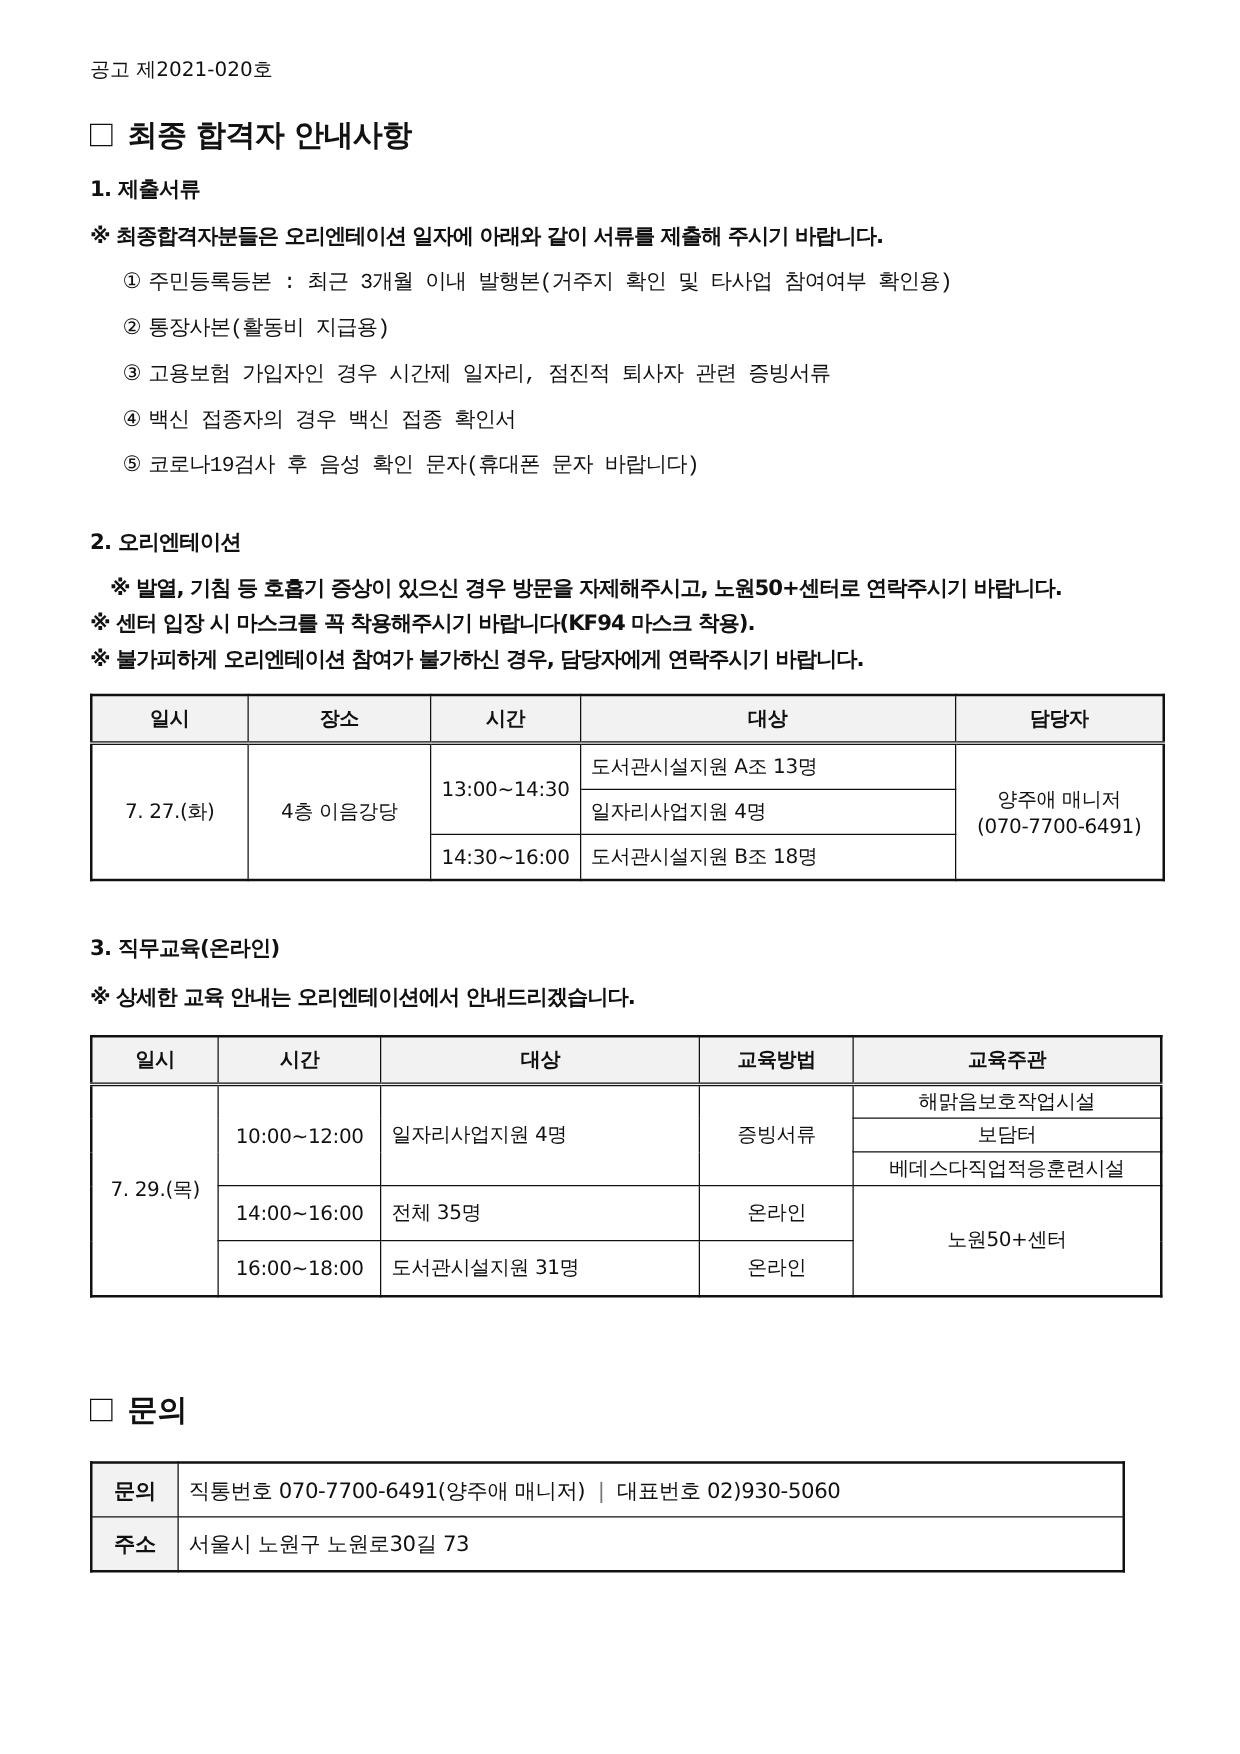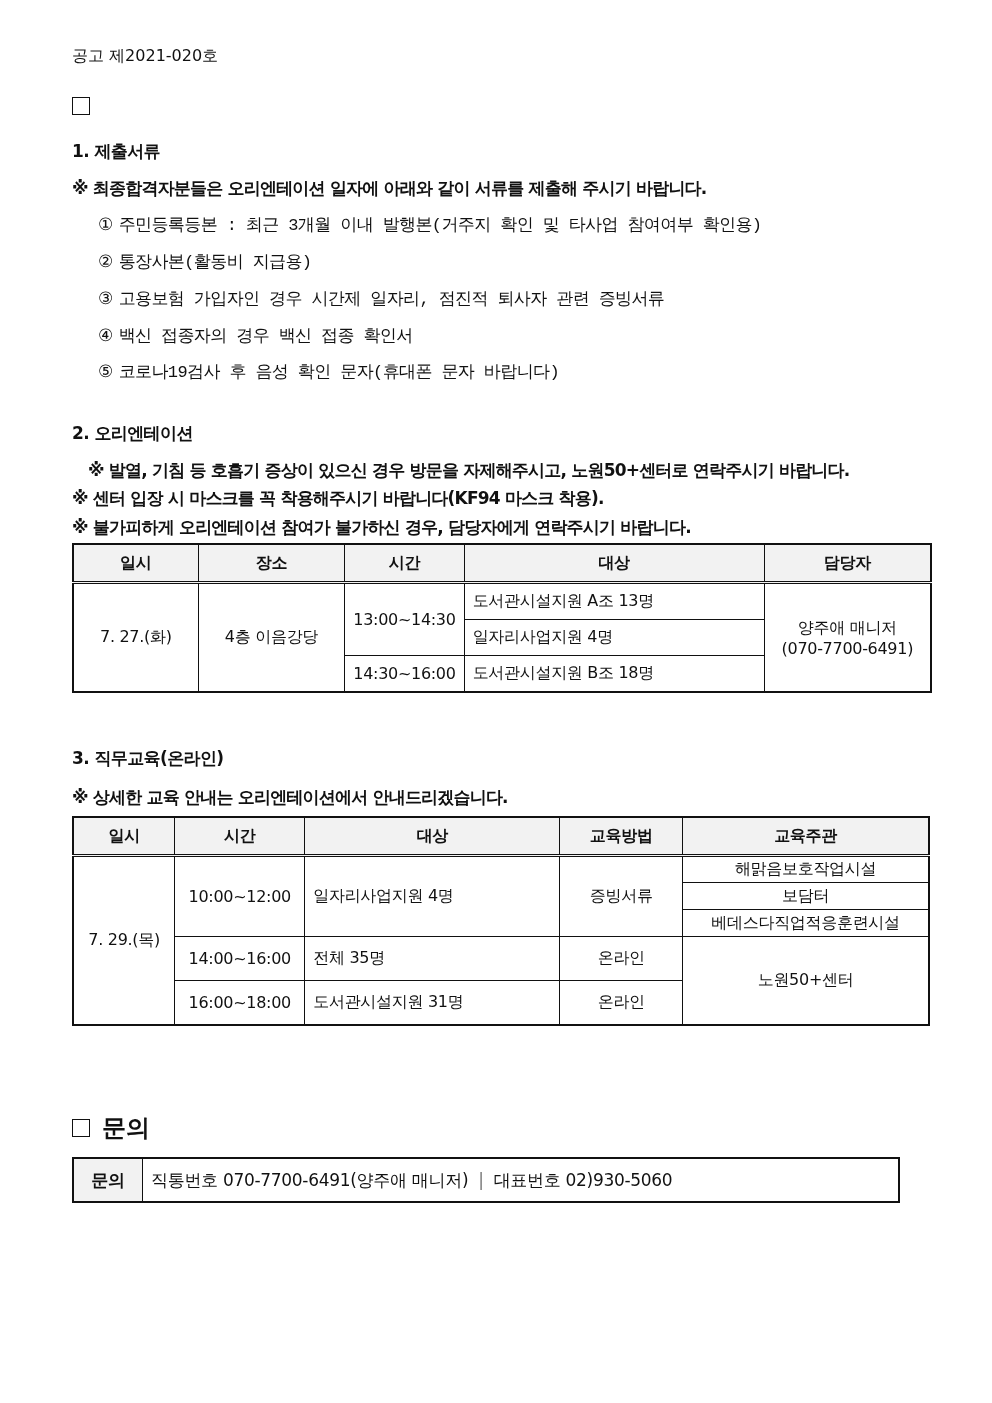--- a/index.html
+++ b/index.html
@@ -12,21 +12,21 @@
   .h-main { left: 72px; top: 92px; font-size: 24px; font-weight: bold; letter-spacing: -0.5px; }
   .h-main .box, .h-inq .box {
     display: inline-block; width: 18px; height: 18px; border: 1.5px solid #111;
     vertical-align: -1px; margin-right: 12px; box-sizing: border-box;
   }
   .sec { font-size: 17px; font-weight: bold; letter-spacing: -0.6px; }
   .note { font-size: 17px; font-weight: bold; letter-spacing: -0.8px; }
   .item { font-size: 17px; letter-spacing: -0.6px; font-family: Liberation Mono, monospace; }
   .item .num { margin-right: 6px; }
 
-  table { border-collapse: collapse; position: absolute; font-size: 16px; letter-spacing: -0.3px; }
+  table { border-collapse: collapse; position: absolute; font-size: 16px; letter-spacing: -0.3px; margin-top: 12px; }
   td, th { border: 1px solid #111; padding: 0 8px; font-weight: normal; }
   th { background: #f2f2f2; font-weight: bold; height: 36px; }
   thead tr th { border-bottom: 3px double #111; }
   .c { text-align: center; }
   .l { text-align: left; }
 
   #t1 { left: 72px; top: 543px; width: 860px; }
   #t1 td { height: 35px; }
   #t2 { left: 72px; top: 816px; width: 858px; }
   #t3 { left: 72px; top: 1157px; width: 828px; }
@@ -34,21 +34,21 @@
   #t3 td.lab { background: #f2f2f2; font-weight: bold; text-align: center; width: 52px; }
   .h-inq { left: 72px; top: 1112px; font-size: 24px; font-weight: bold; }
   .sep { color: #777; margin: 0 10px; }
 </style>
 </head>
 <body>
 
 <div class="abs notice-no">공고 제2021-020호</div>
 
 <div class="abs h-main">
-  <span class="box"></span>
+  <span class="box"></span><span>최종 합격자 안내사항</span>
 </div>
 
 <div class="abs sec" style="left:72px;top:140px;">1. 제출서류</div>
 <div class="abs note" style="left:72px;top:177px;">※ 최종합격자분들은 오리엔테이션 일자에 아래와 같이 서류를 제출해 주시기 바랍니다.</div>
 <div class="abs item" style="left:98px;top:213px;"><span class="num">①</span><span>주민등록등본 : 최근 3개월 이내 발행본(거주지 확인 및 타사업 참여여부 확인용)</span></div>
 <div class="abs item" style="left:98px;top:250px;text-align:center;"><span class="num">②</span><span>통장사본(활동비 지급용)</span></div>
 <div class="abs item" style="left:98px;top:287px;"><span class="num">③</span><span>고용보험 가입자인 경우 시간제 일자리, 점진적 퇴사자 관련 증빙서류</span></div>
 <div class="abs item" style="left:98px;top:324px;"><span class="num">④</span><span>백신 접종자의 경우 백신 접종 확인서</span></div>
 <div class="abs item" style="left:98px;top:360px;"><span class="num">⑤</span><span>코로나19검사 후 음성 확인 문자(휴대폰 문자 바랍니다)</span></div>
 
@@ -148,14 +148,18 @@
 </div>
 
 <table id="t3" style="border:2px solid #111;">
   <tbody>
     <tr>
       <td class="lab">문의</td>
       <td class="l">
         <span>직통번호 070-7700-6491(양주애 매니저)</span><span class="sep">|</span><span>대표번호 02)930-5060</span>
       </td>
     </tr>
+    <tr>
+      <td class="lab">주소</td>
+      <td class="l">서울시 노원구 노원로30길 73</td>
+    </tr>
   </tbody>
 </table>
 
 </body></html>

